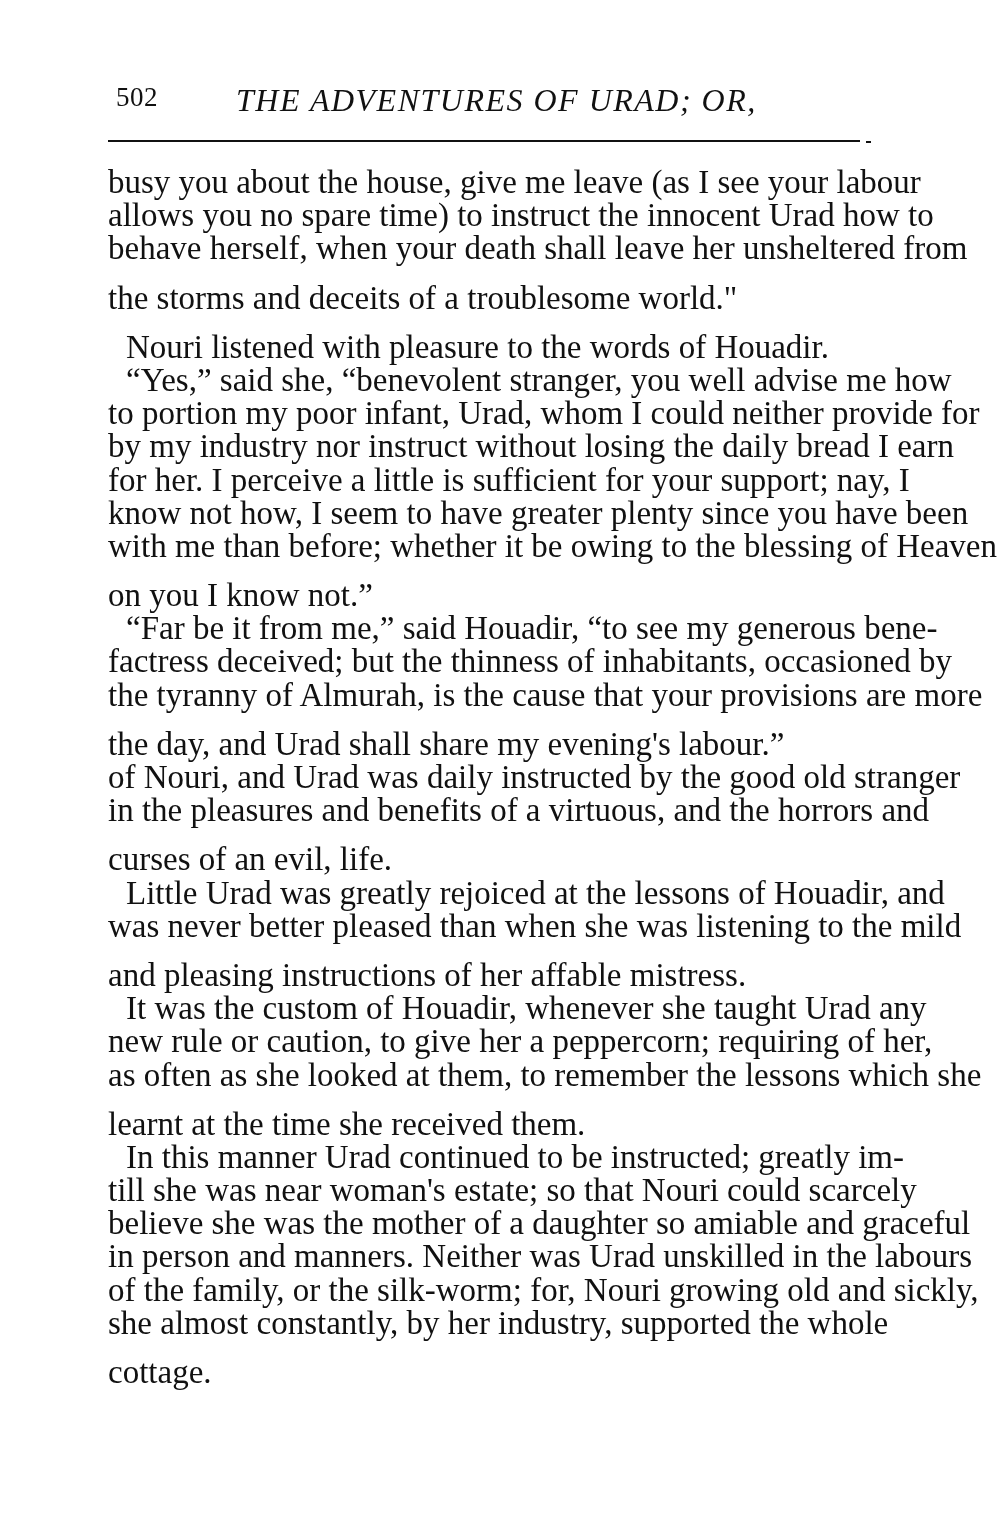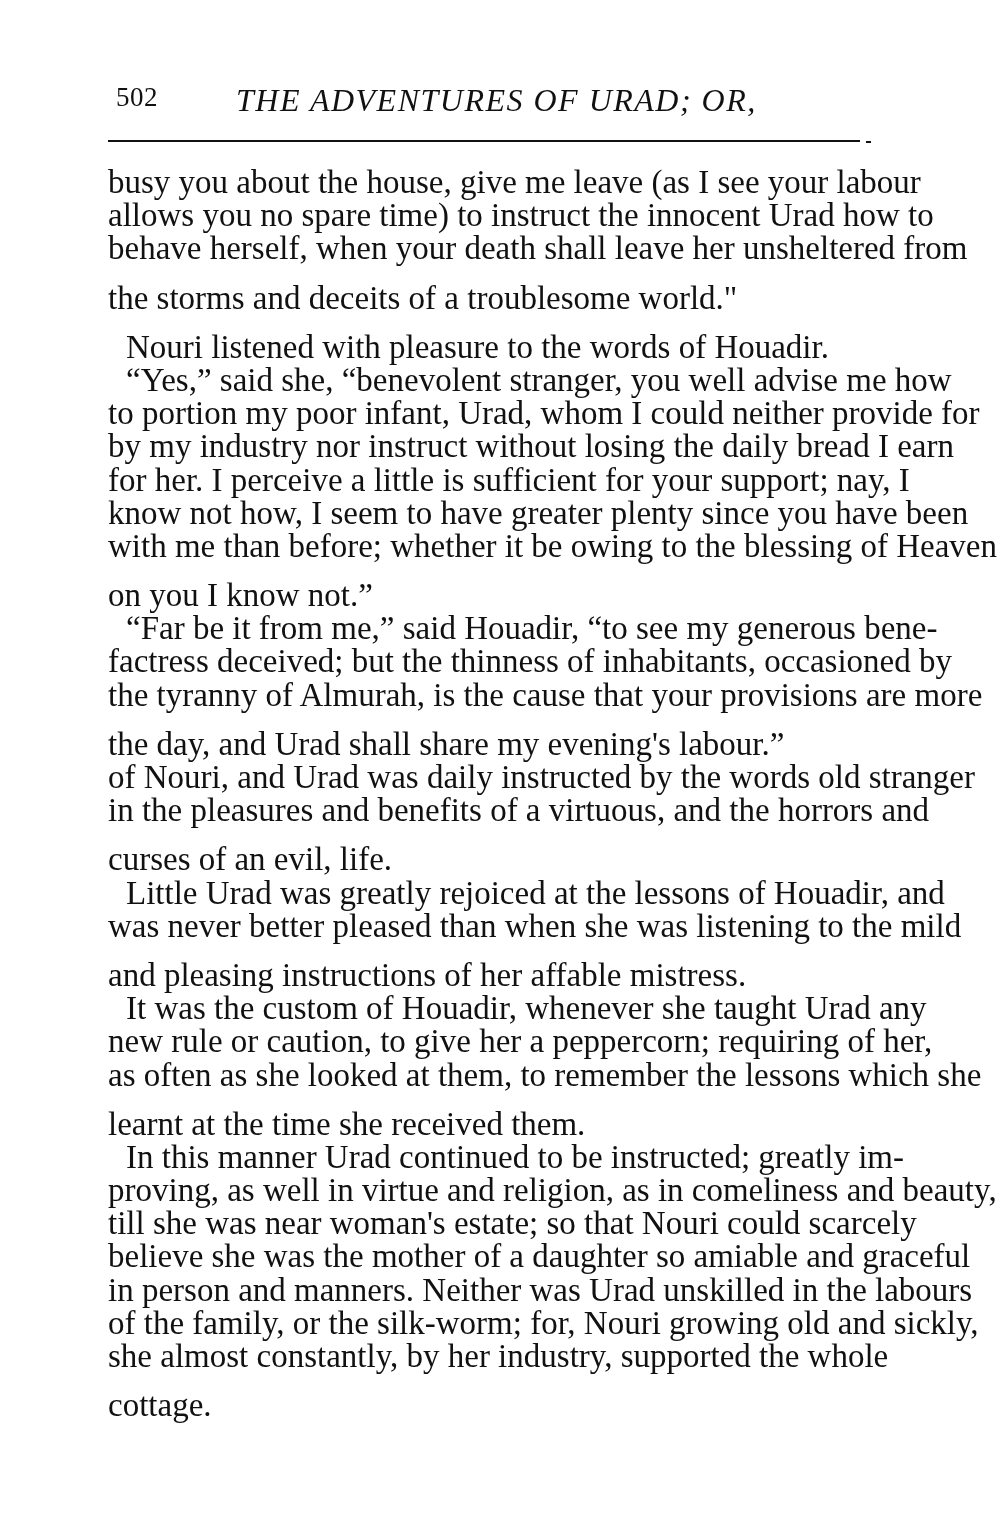--- a/index.html
+++ b/index.html
@@ -104,32 +104,31 @@
       <span class="line">to portion my poor infant, Urad, whom I could neither provide for</span>
       <span class="line">by my industry nor instruct without losing the daily bread I earn</span>
       <span class="line">for her.  I perceive a little is sufficient for your support; nay, I</span>
       <span class="line">know not how, I seem to have greater plenty since you have been</span>
       <span class="line">with me than before; whether it be owing to the blessing of Heaven</span>
       <span class="line last">on you I know not.”</span>
       <span class="line indent">“Far be it from me,” said Houadir, “to see my generous bene-</span>
       <span class="line">factress deceived; but the thinness of inhabitants, occasioned by</span>
       <span class="line">the tyranny of Almurah, is the cause that your provisions are more</span>
       <span class="line last">the day, and Urad shall share my evening's labour.”</span>
-      <span class="line">of Nouri, and Urad was daily instructed by the words old stranger</span>
+      <span class="line">of Nouri, and Urad was daily instructed by the good old stranger</span>
       <span class="line">in the pleasures and benefits of a virtuous, and the horrors and</span>
       <span class="line last">curses of an evil, life.</span>
       <span class="line indent">Little Urad was greatly rejoiced at the lessons of Houadir, and</span>
       <span class="line">was never better pleased than when she was listening to the mild</span>
       <span class="line last">and pleasing instructions of her affable mistress.</span>
       <span class="line indent">It was the custom of Houadir, whenever she taught Urad any</span>
       <span class="line">new rule or caution, to give her a peppercorn; requiring of her,</span>
       <span class="line">as often as she looked at them, to remember the lessons which she</span>
       <span class="line last">learnt at the time she received them.</span>
       <span class="line indent">In this manner Urad continued to be instructed; greatly im-</span>
-      <span class="line">proving, as well in virtue and religion, as in comeliness and beauty,</span>
       <span class="line">till she was near woman's estate; so that Nouri could scarcely</span>
       <span class="line">believe she was the mother of a daughter so amiable and graceful</span>
       <span class="line">in person and manners.  Neither was Urad unskilled in the labours</span>
       <span class="line">of the family, or the silk-worm; for, Nouri growing old and sickly,</span>
       <span class="line">she almost constantly, by her industry, supported the whole</span>
       <span class="line last">cottage.</span>
     </div>
 </div>
 
 </body></html>

